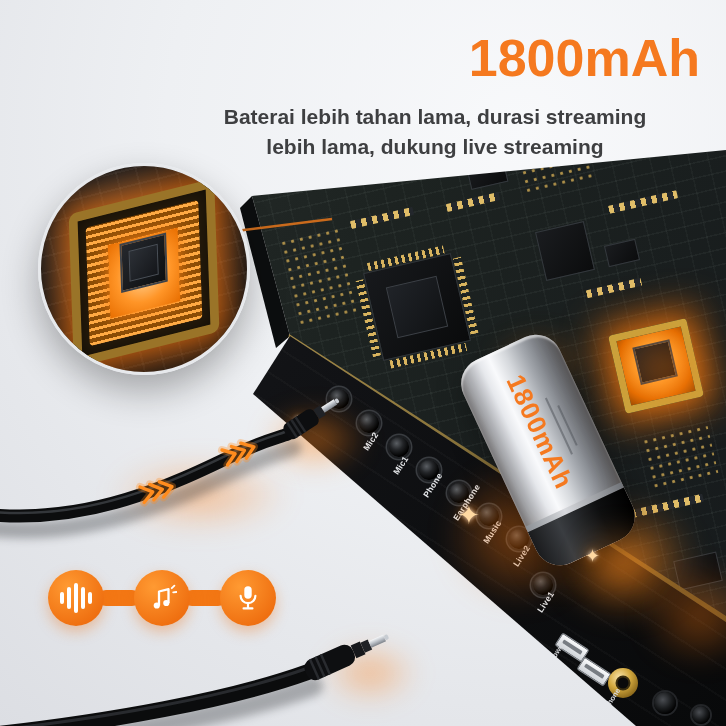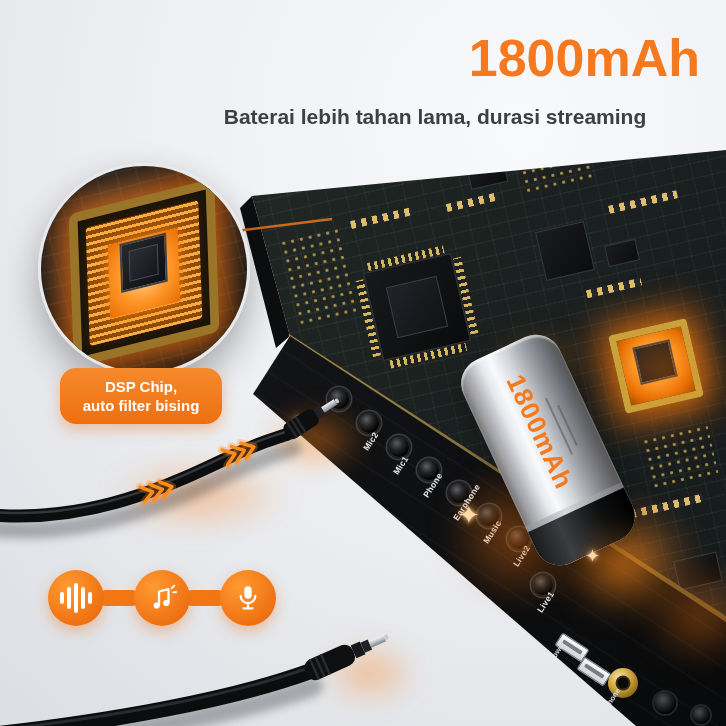--- a/index.html
+++ b/index.html
@@ -282,28 +282,25 @@
       <div class="cs-frame">
         <div class="cs-coil"></div>
         <div class="cs-inner"></div>
         <div class="cs-die">
             <i></i>
           </div>
       </div>
     </div>
   </div>
 
-  <div class="badge">
-    <div>DSP Chip,</div>
-    <div>auto filter bising</div>
-  </div>
 
   <div class="headline">1800mAh</div>
   <div class="subtitle">
     <div>Baterai lebih tahan lama, durasi streaming</div>
+    <div>lebih lama, dukung live streaming</div>
   </div>
 
   <div class="features">
     <div class="flink" style="left:50px;"></div>
     <div class="flink" style="left:136px;"></div>
     <div class="fcircle" style="left:0;">
       <span class="wave">
         <i style="height:12px"></i>
           <i style="height:22px"></i>
           <i style="height:30px"></i>

